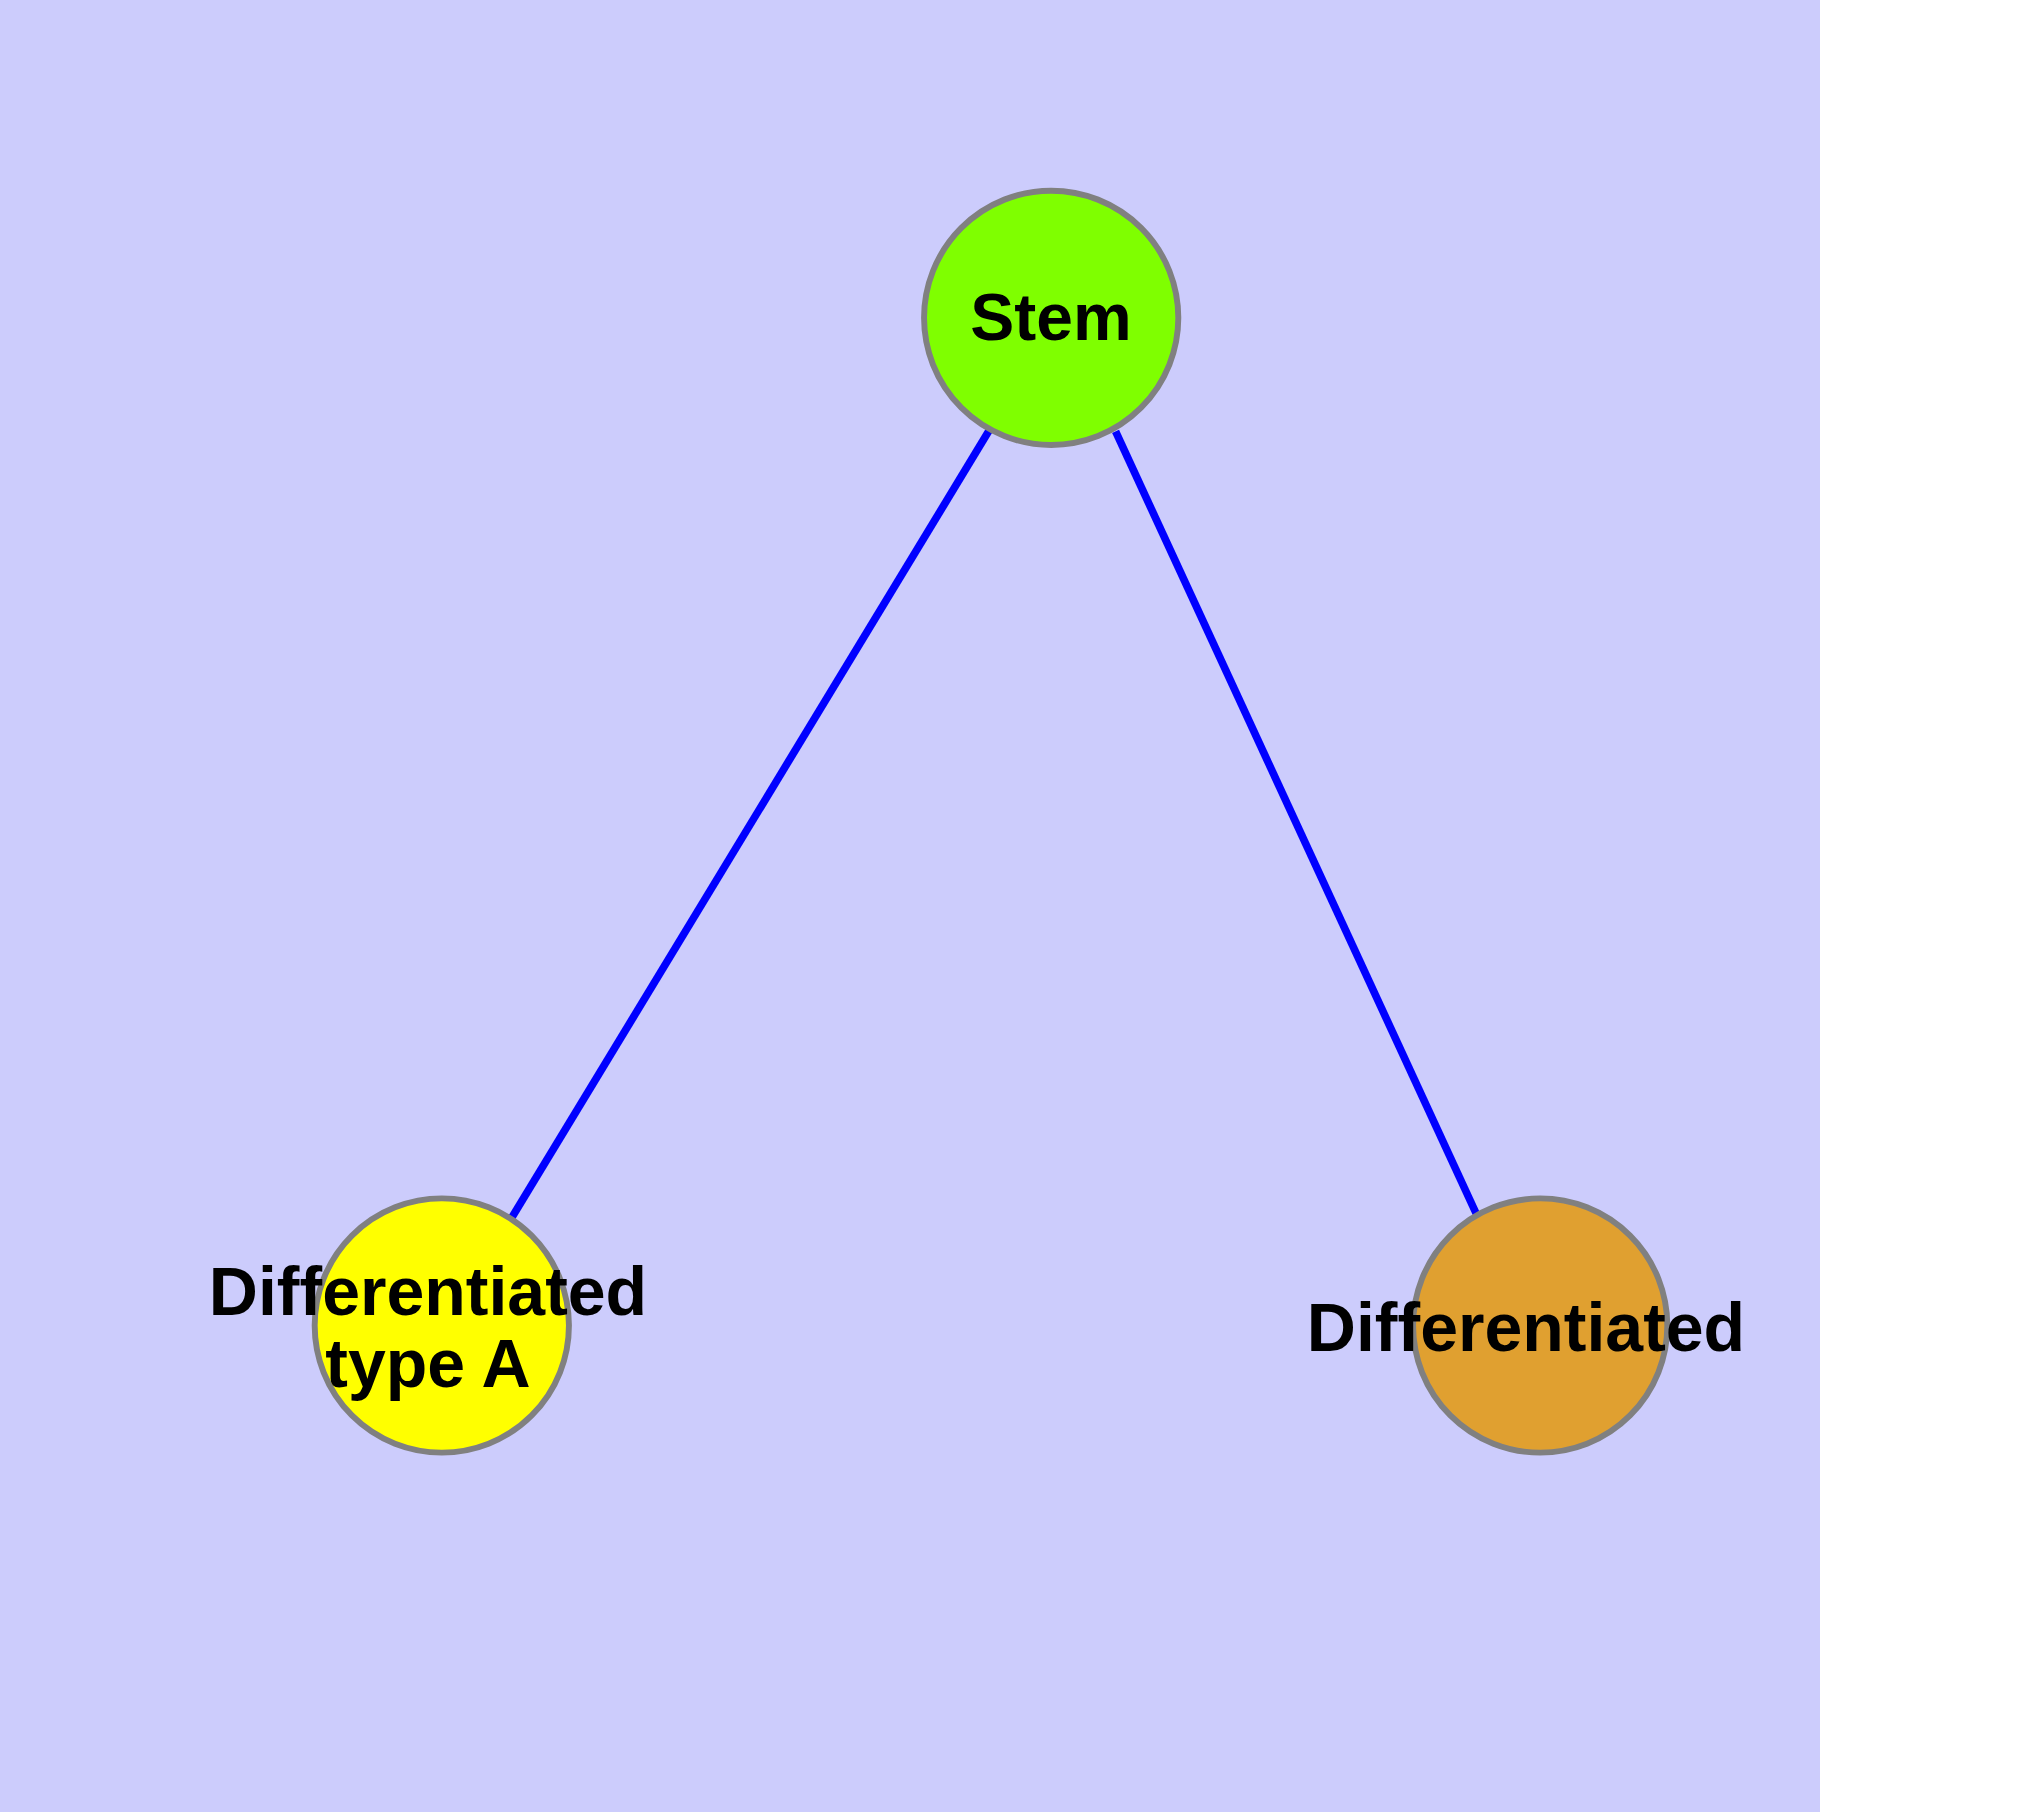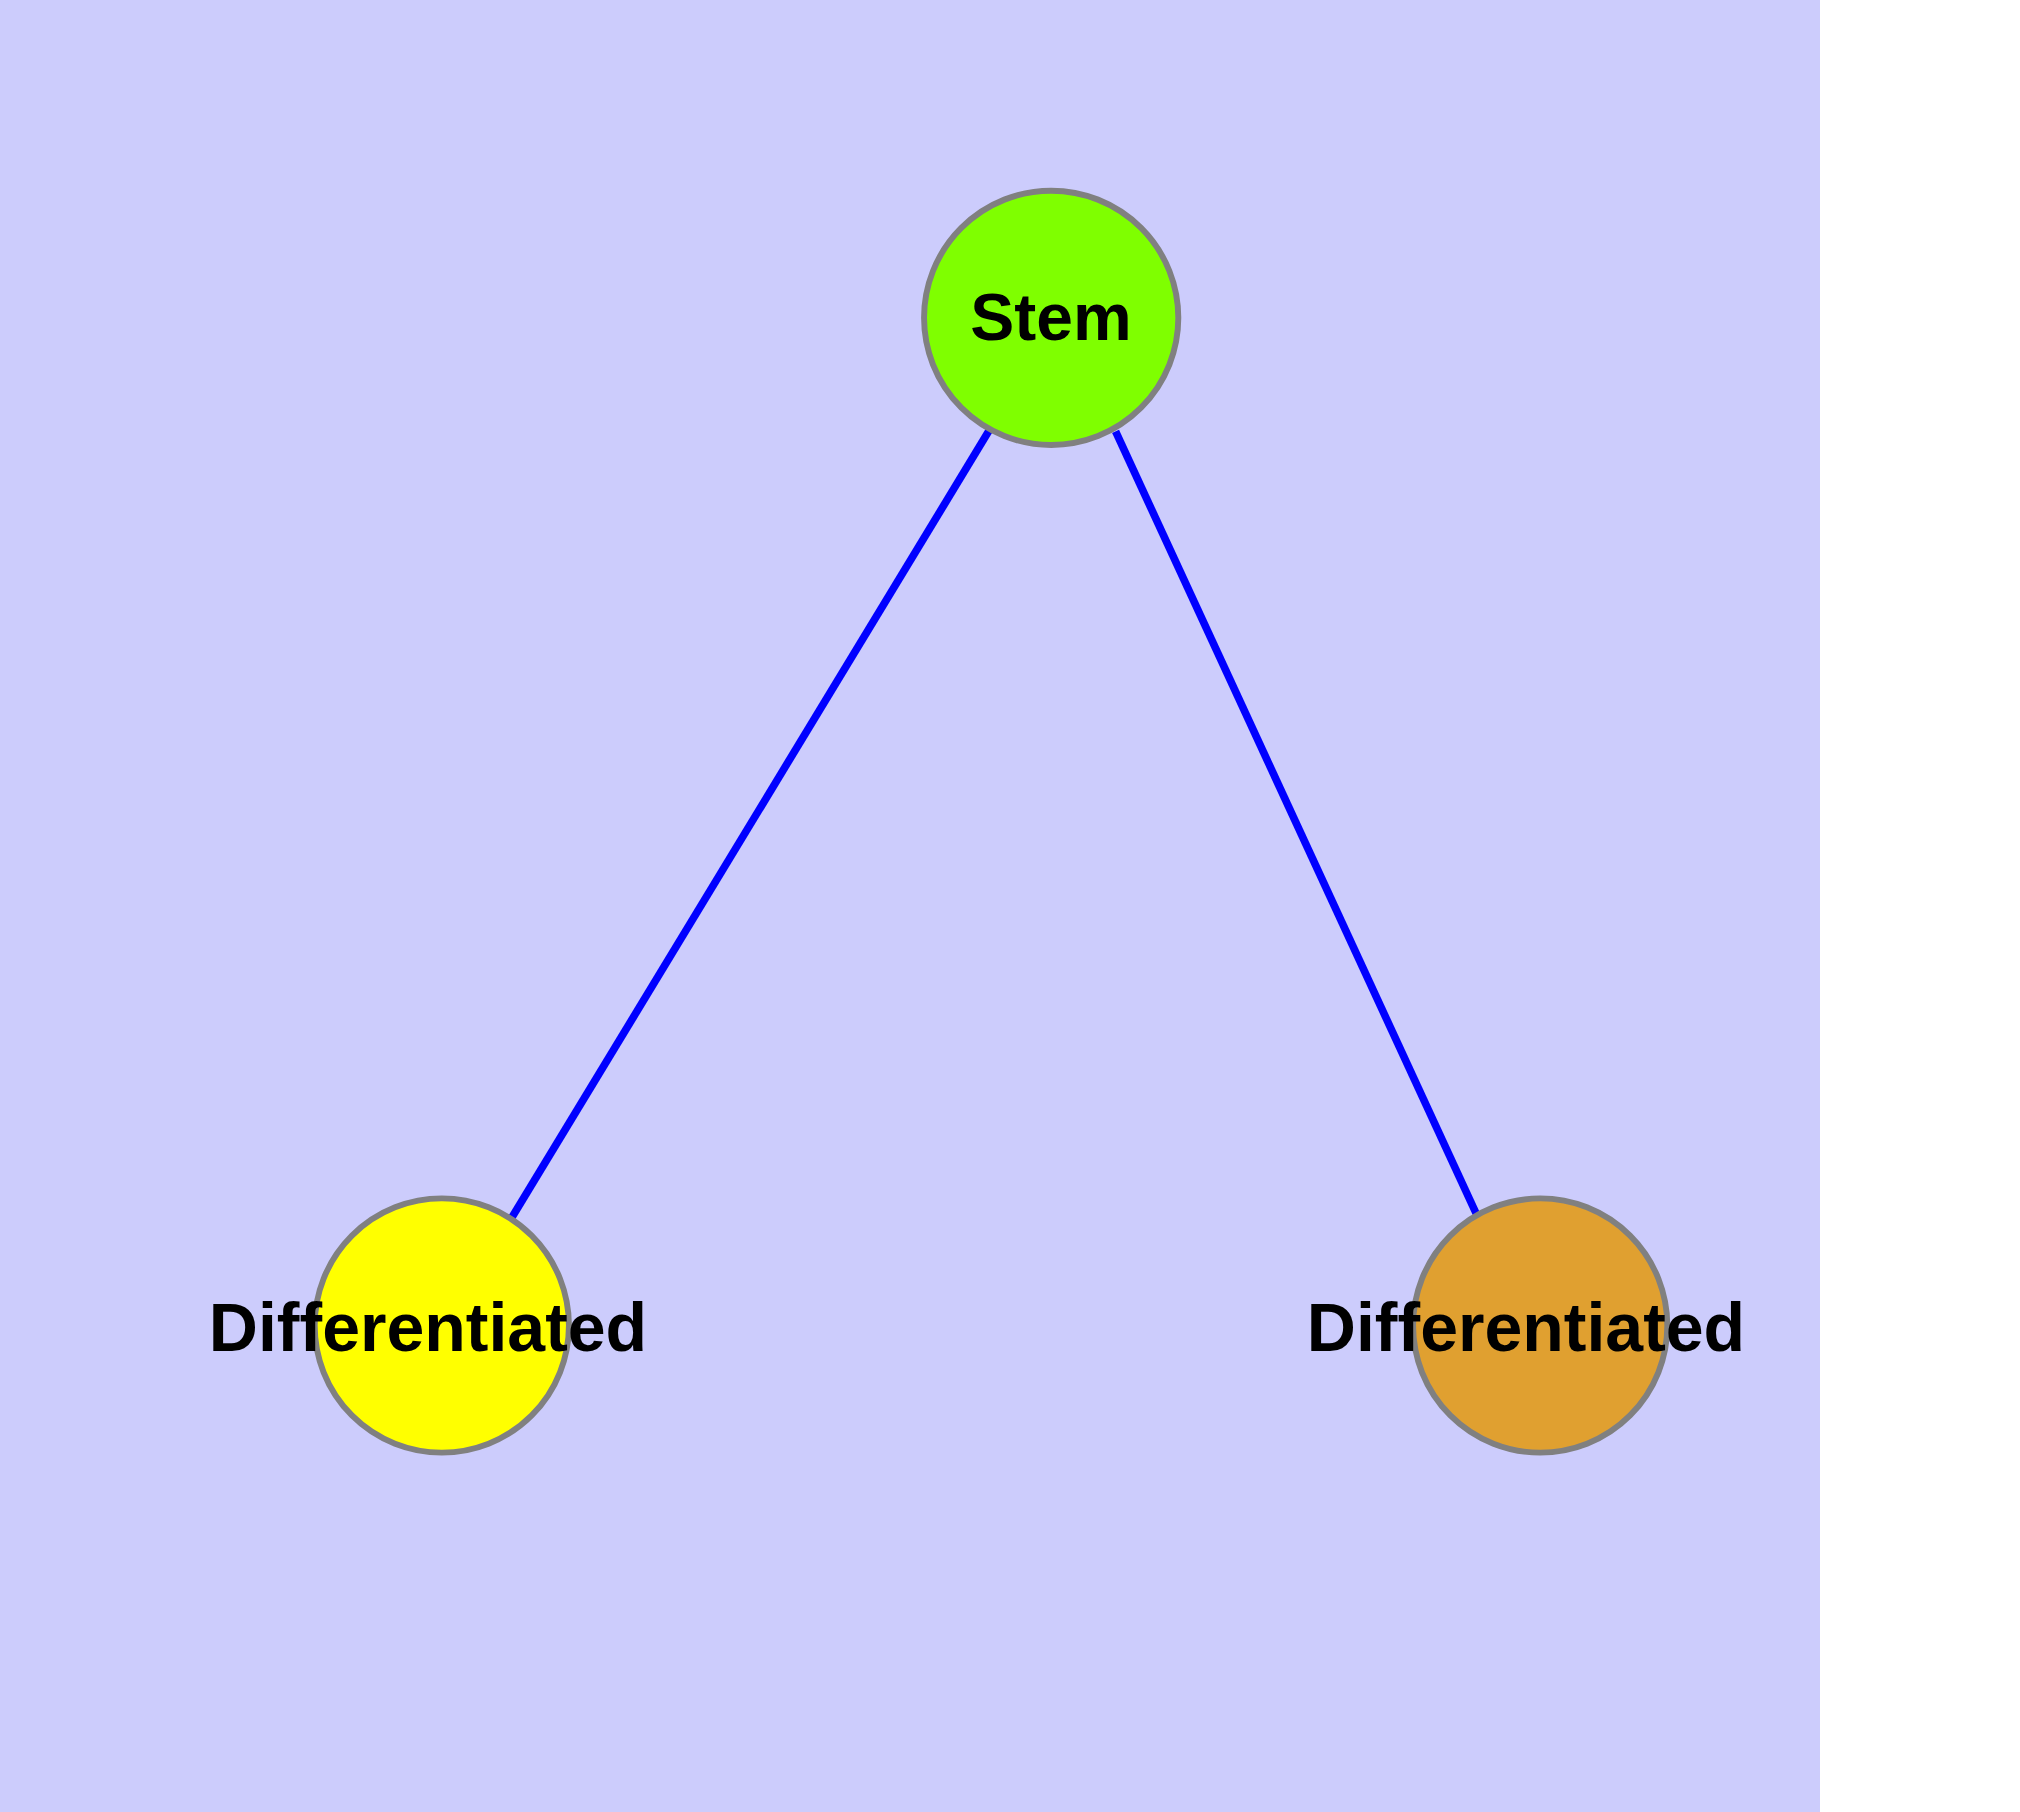--- a/index.html
+++ b/index.html
@@ -72,20 +72,21 @@
       <circle cx="1817" cy="1564" r="150" fill="#e0a030" stroke="#808080" stroke-width="7"></circle>
     </g>
   </svg>
 
   <div class="node-label" id="label-stem" style="font-size: 66px;">
     <span class="label-line">Stem</span>
   </div>
 
   <div class="node-label" id="label-type-a" style="font-size: 68px;">
     <span class="label-line">Differentiated</span>
+    <span class="label-line">type A</span>
   </div>
 
   <div class="node-label" id="label-type-b" style="font-size: 68px;">
     <span class="label-line">Differentiated</span>
   </div>
 
 </div>
 
 
 </body></html>

